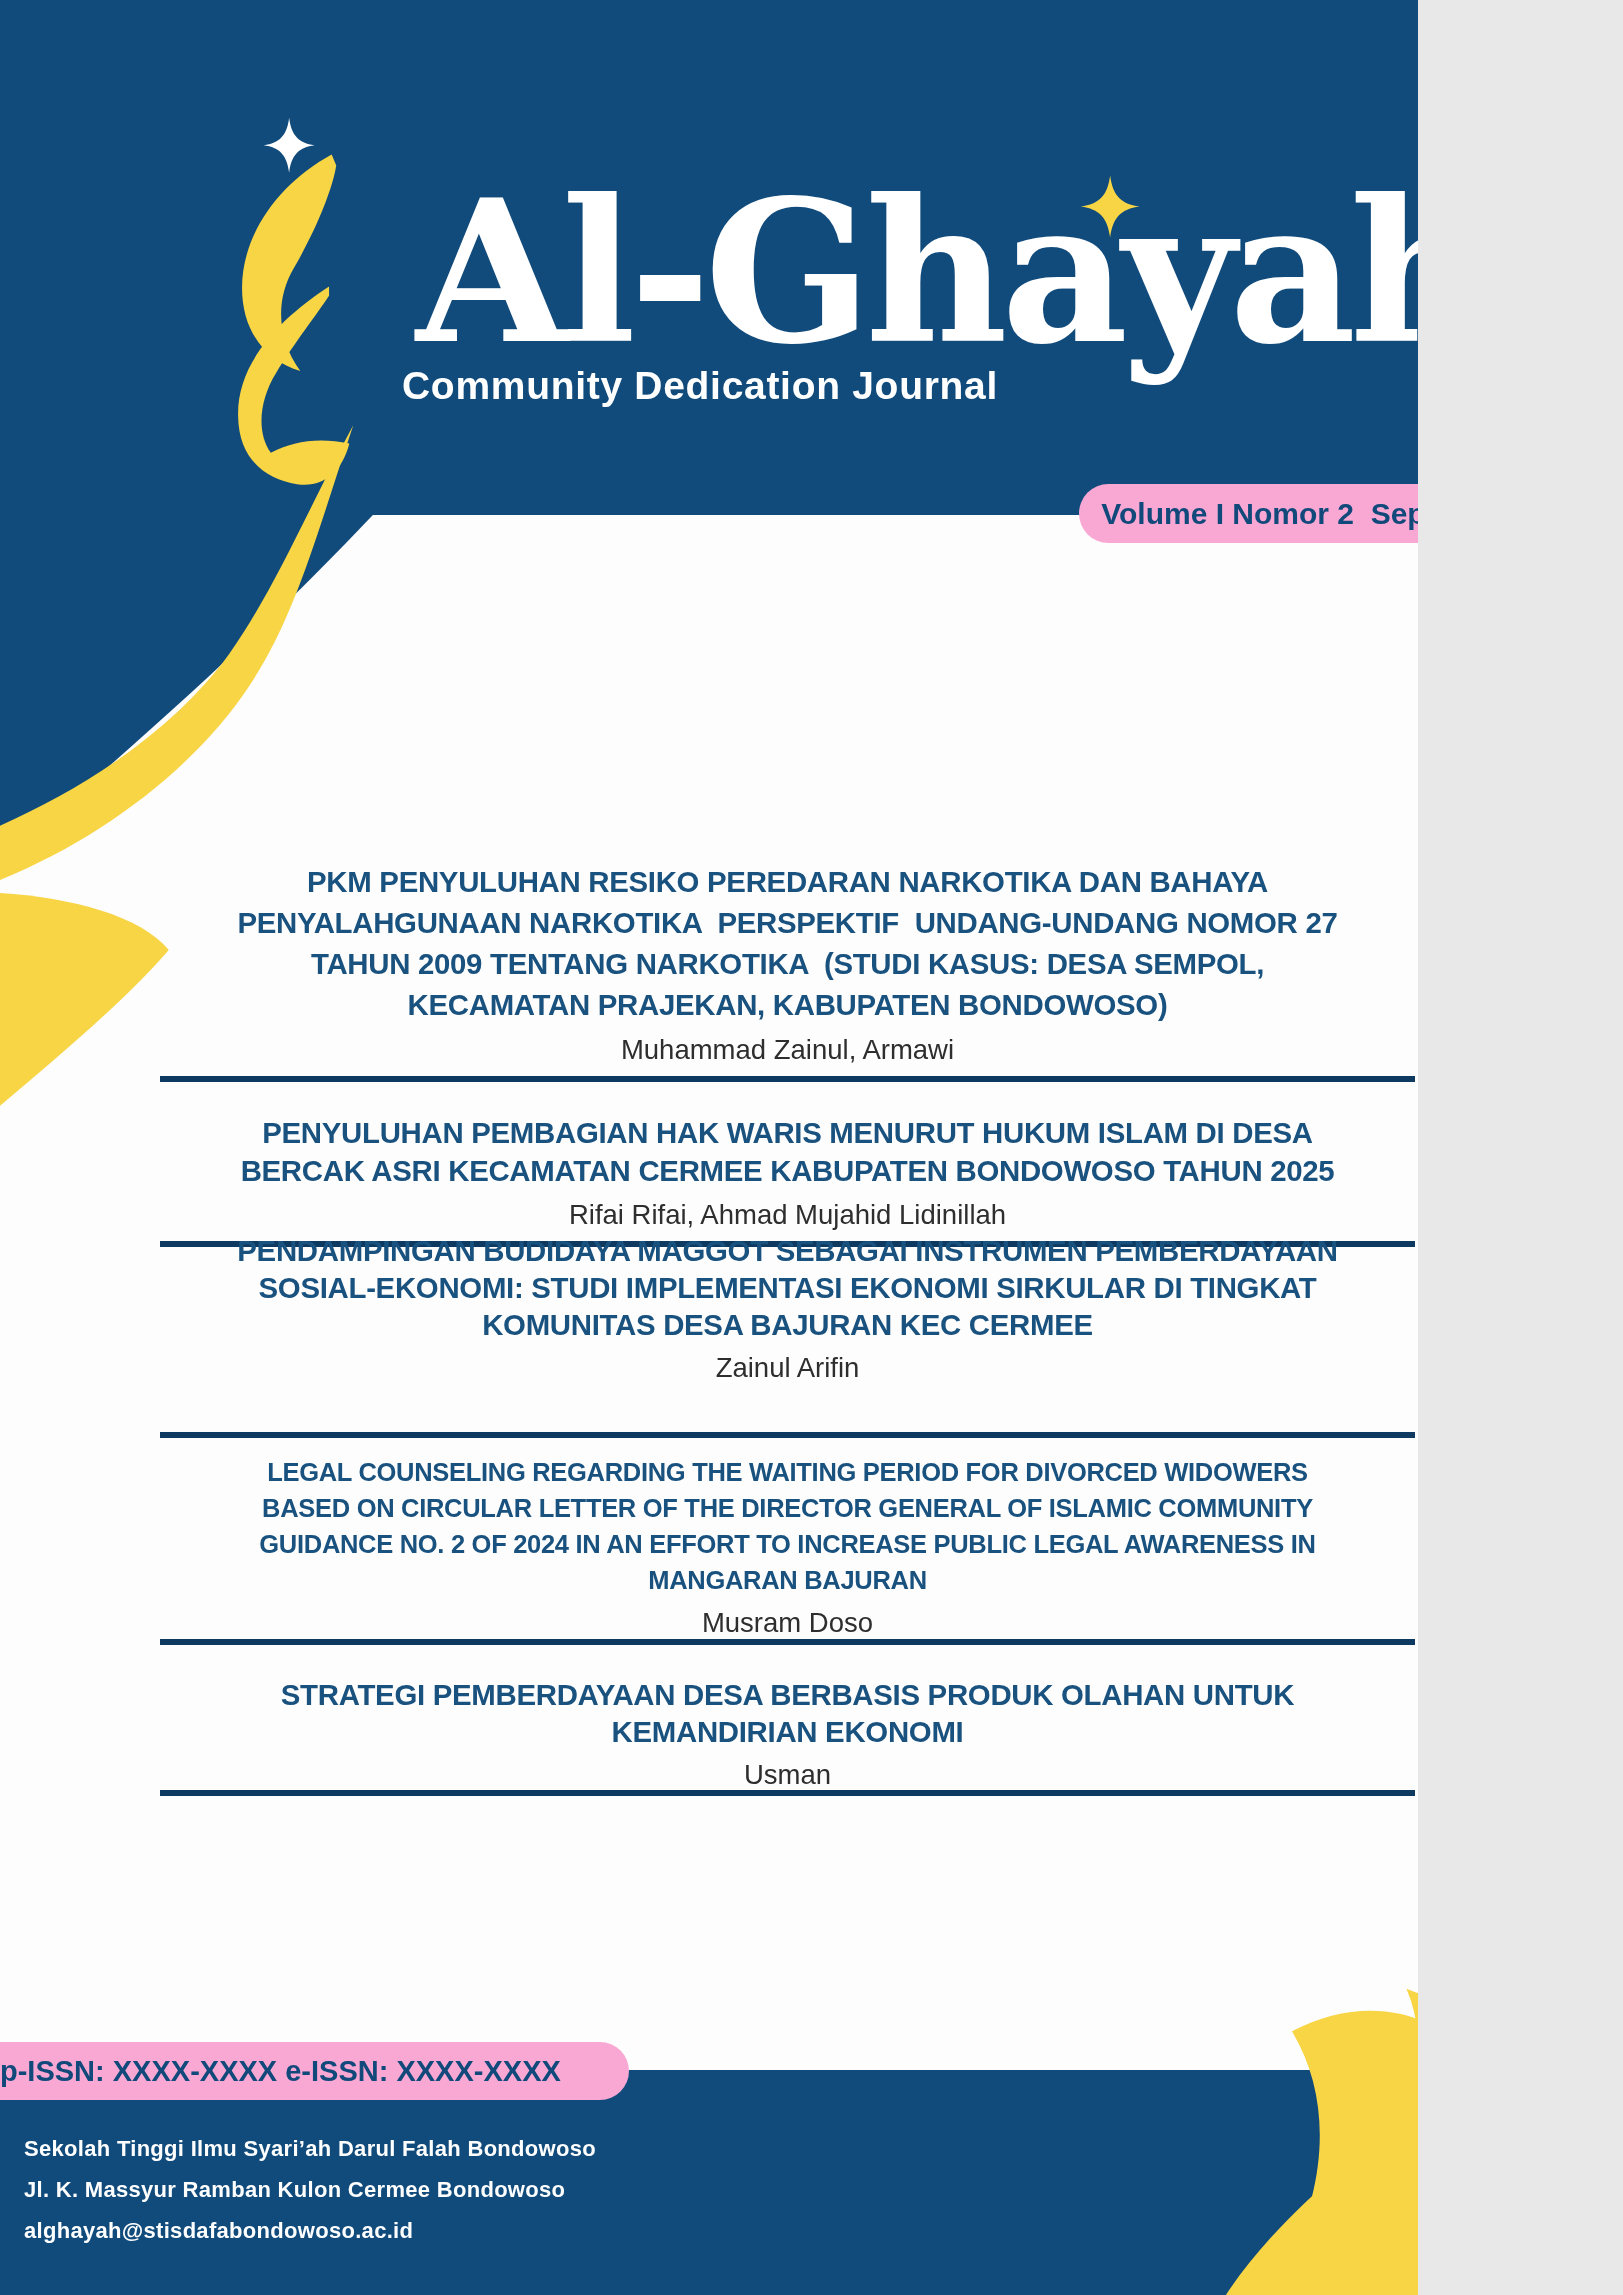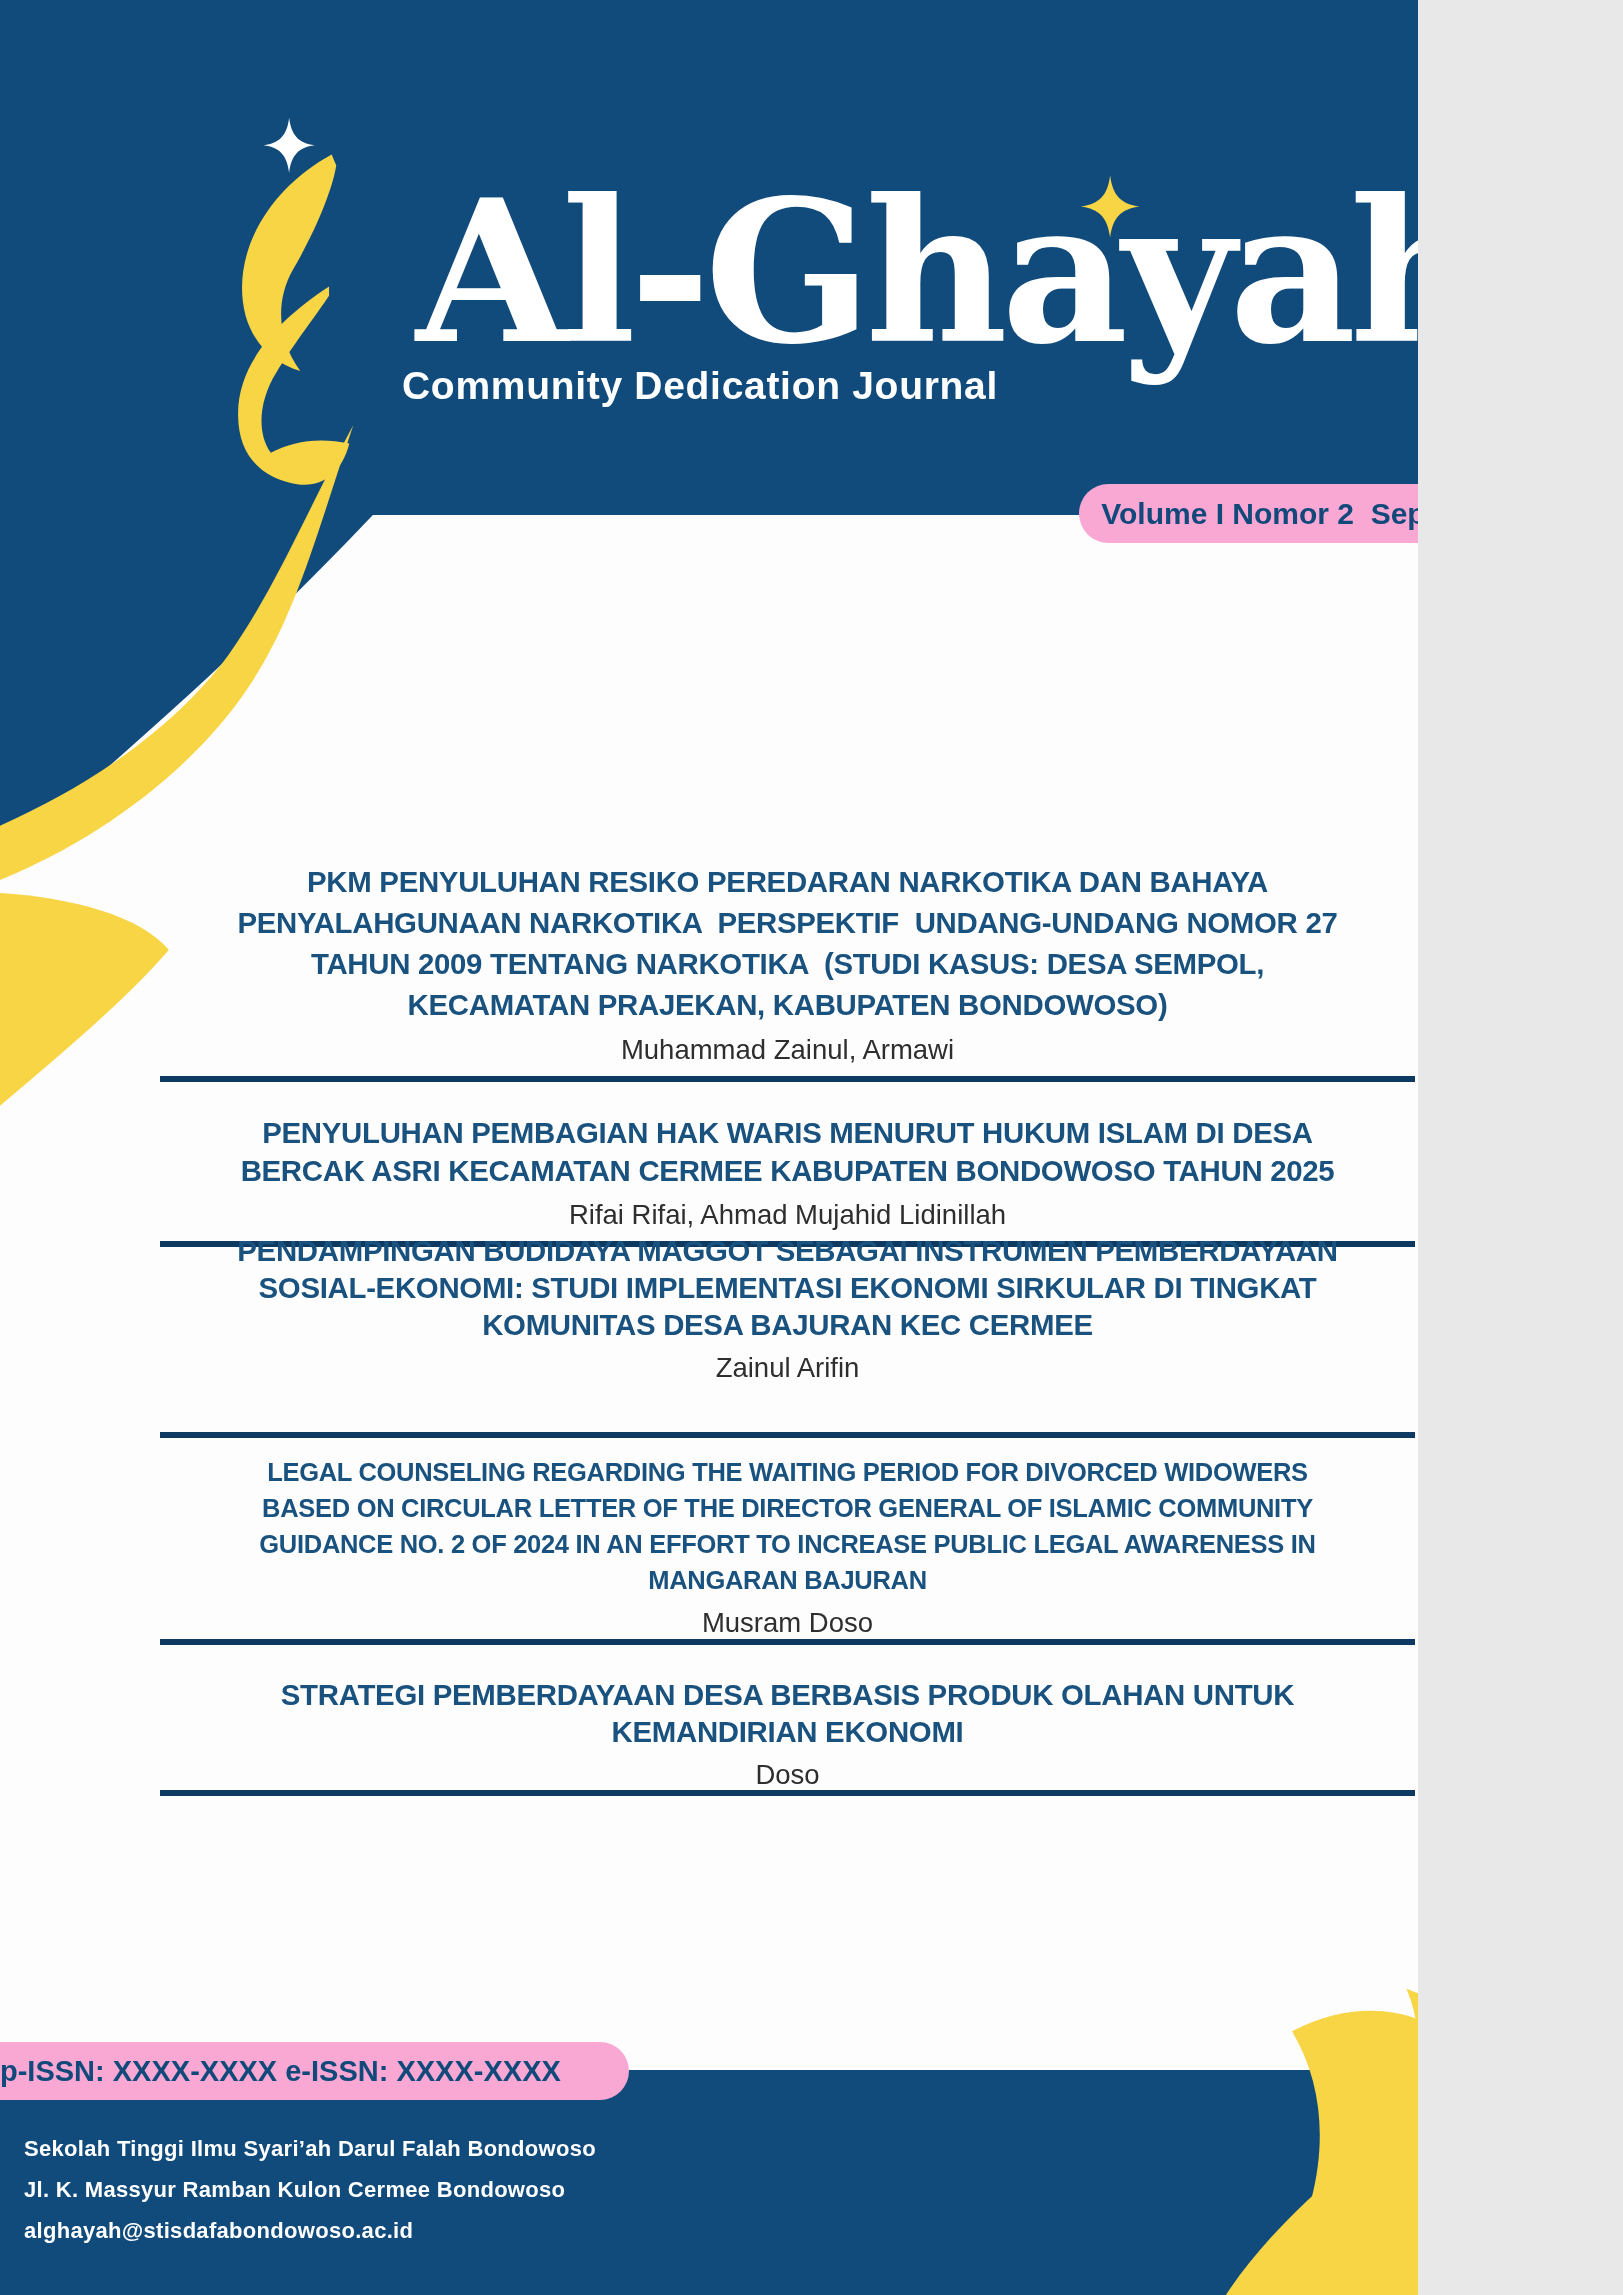--- a/index.html
+++ b/index.html
@@ -136,21 +136,21 @@
     </div>
     <div class="authors">Musram Doso</div>
   </section>
   <div class="rule r4"></div>
 
   <section class="article a5">
     <div class="title">
       <div class="tl">STRATEGI PEMBERDAYAAN DESA BERBASIS PRODUK OLAHAN UNTUK</div>
       <div class="tl">KEMANDIRIAN EKONOMI</div>
     </div>
-    <div class="authors">Doso</div>
+    <div class="authors">Usman</div>
   </section>
   <div class="rule r5"></div>
 
   <div class="issn-badge">p-ISSN: XXXX-XXXX e-ISSN: XXXX-XXXX</div>
 
   <div class="footer">
     <div>Sekolah Tinggi Ilmu Syari’ah Darul Falah Bondowoso</div>
     <div>Jl. K. Massyur Ramban Kulon Cermee Bondowoso</div>
     <div>alghayah@stisdafabondowoso.ac.id</div>
   </div>

